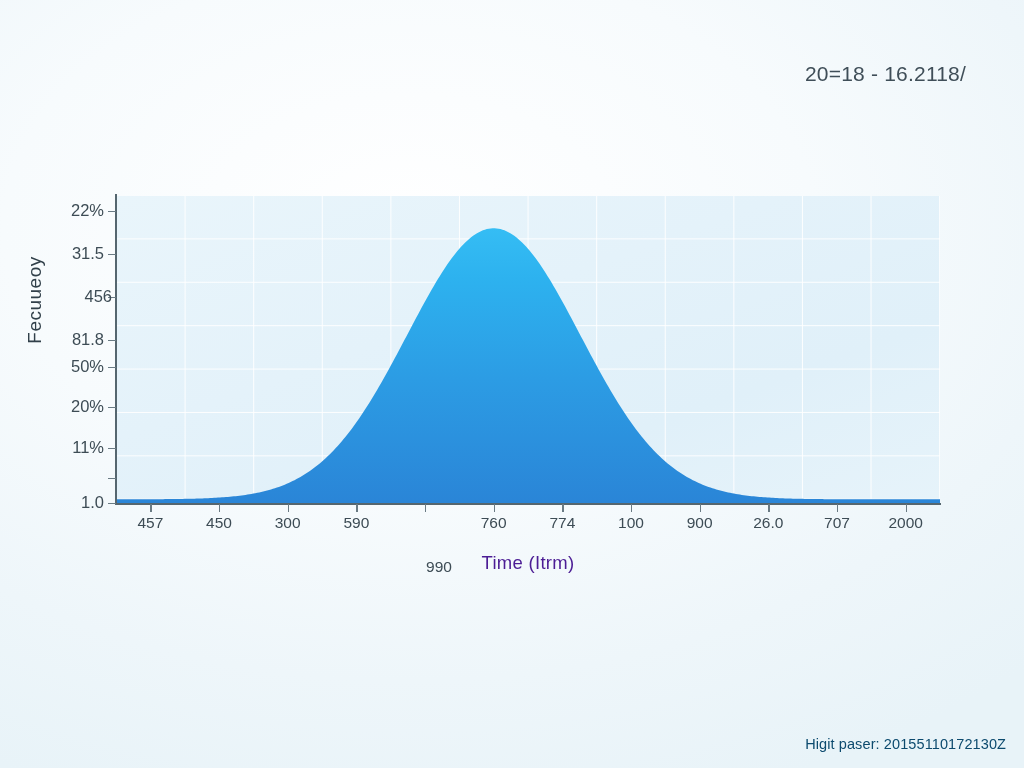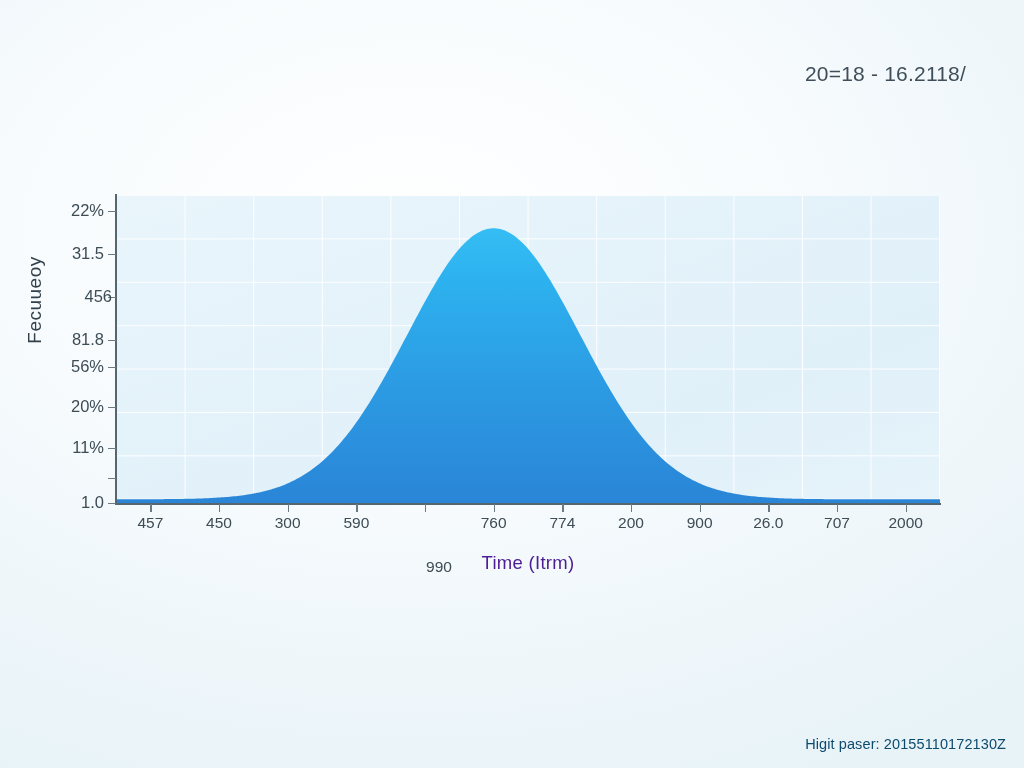--- a/index.html
+++ b/index.html
@@ -150,21 +150,21 @@
   <div id="y-ticks-layer">
       <div class="tick-mark y-tick" style="top: 211px;"></div>
       <div class="y-tick-label" style="left: 0px; width: 104px; top: 201px; right: auto;">22%</div>
       <div class="tick-mark y-tick" style="top: 254px;"></div>
       <div class="y-tick-label" style="left: 0px; width: 104px; top: 244px; right: auto;">31.5</div>
       <div class="tick-mark y-tick" style="top: 297px;"></div>
       <div class="y-tick-label" style="left: 0px; width: 104px; top: 287px; right: auto; margin-left: 8px;">456</div>
       <div class="tick-mark y-tick" style="top: 340px;"></div>
       <div class="y-tick-label" style="left: 0px; width: 104px; top: 330px; right: auto;">81.8</div>
       <div class="tick-mark y-tick" style="top: 367px;"></div>
-      <div class="y-tick-label" style="left: 0px; width: 104px; top: 357px; right: auto;">56%</div>
+      <div class="y-tick-label" style="left: 0px; width: 104px; top: 357px; right: auto;">50%</div>
       <div class="tick-mark y-tick" style="top: 407px;"></div>
       <div class="y-tick-label" style="left: 0px; width: 104px; top: 397px; right: auto;">20%</div>
       <div class="tick-mark y-tick" style="top: 448px;"></div>
       <div class="y-tick-label" style="left: 0px; width: 104px; top: 438px; right: auto;">11%</div>
       <div class="tick-mark y-tick" style="top: 503px;"></div>
       <div class="y-tick-label" style="left: 0px; width: 104px; top: 493px; right: auto;">1.0</div>
       <div class="tick-mark y-tick" style="top: 478px;"></div>
     </div>
   <div id="x-ticks-layer">
       <div class="tick-mark x-tick" style="left: 150.333px;"></div>
@@ -175,21 +175,21 @@
       <div class="x-tick-label" style="left: 287.667px;">300</div>
       <div class="tick-mark x-tick" style="left: 356.333px;"></div>
       <div class="x-tick-label" style="left: 356.333px;">590</div>
       <div class="tick-mark x-tick" style="left: 425px;"></div>
       <div class="x-tick-label" style="left: 439px; margin-top: 44px;">990</div>
       <div class="tick-mark x-tick" style="left: 493.667px;"></div>
       <div class="x-tick-label" style="left: 493.667px;">760</div>
       <div class="tick-mark x-tick" style="left: 562.333px;"></div>
       <div class="x-tick-label" style="left: 562.333px;">774</div>
       <div class="tick-mark x-tick" style="left: 631px;"></div>
-      <div class="x-tick-label" style="left: 631px;">200</div>
+      <div class="x-tick-label" style="left: 631px;">100</div>
       <div class="tick-mark x-tick" style="left: 699.667px;"></div>
       <div class="x-tick-label" style="left: 699.667px;">900</div>
       <div class="tick-mark x-tick" style="left: 768.333px;"></div>
       <div class="x-tick-label" style="left: 768.333px;">26.0</div>
       <div class="tick-mark x-tick" style="left: 837px;"></div>
       <div class="x-tick-label" style="left: 837px;">707</div>
       <div class="tick-mark x-tick" style="left: 905.667px;"></div>
       <div class="x-tick-label" style="left: 905.667px;">2000</div>
     </div>
 

